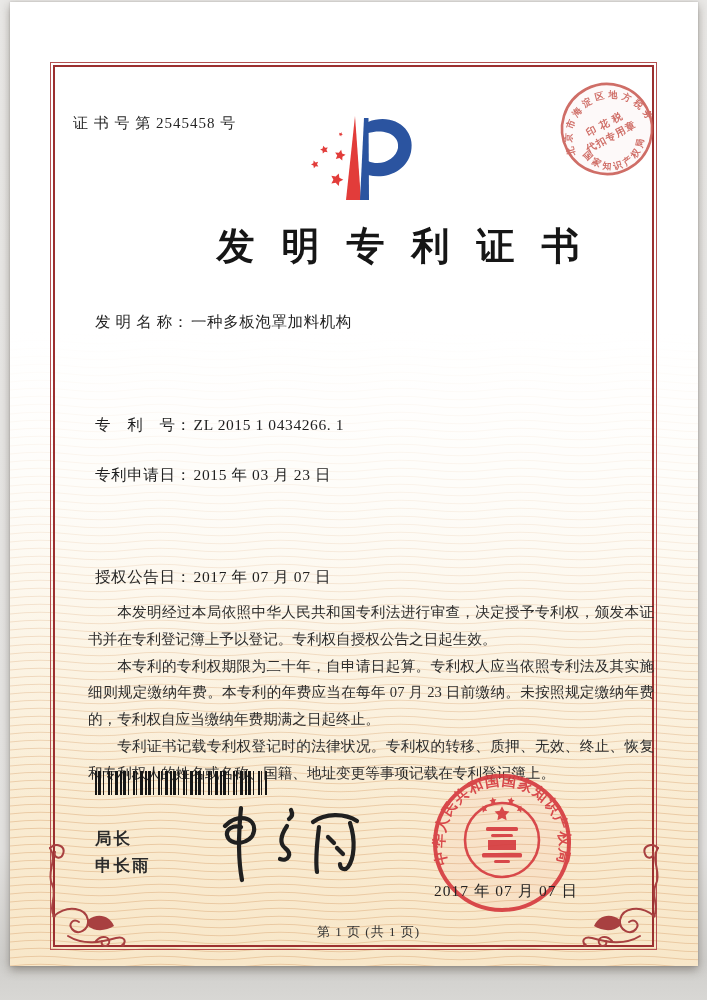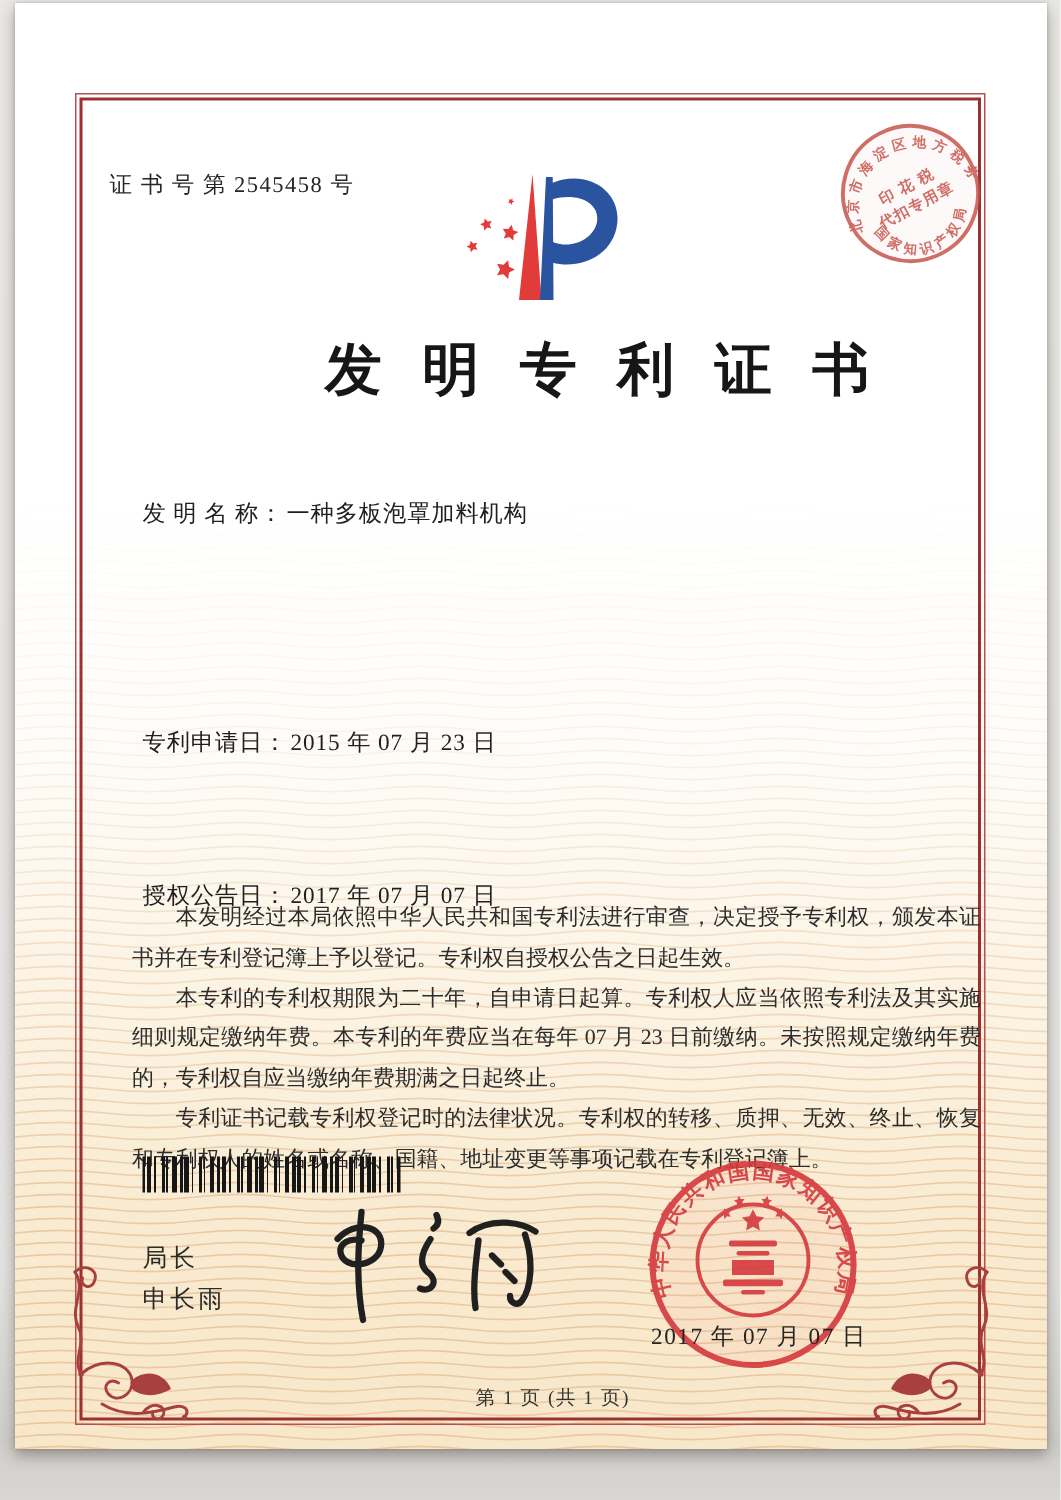--- a/index.html
+++ b/index.html
@@ -15,35 +15,35 @@
   }
   .waves{position:absolute;left:0;top:0;width:688px;height:964px;opacity:.65;}
   .fade{position:absolute;left:0;top:0;width:688px;height:964px;
     background:linear-gradient(180deg,#fff 0%,#fff 34%,rgba(255,255,255,.72) 52%,rgba(255,255,255,.28) 68%,rgba(255,255,255,0) 84%);}
   .border-outer{position:absolute;left:40px;top:60px;width:605px;height:886px;border:1px solid #b45050;}
   .border-inner{position:absolute;left:2px;top:2px;right:2px;bottom:2px;border:2px solid #9c3030;}
   .abs{position:absolute;}
   .certno{left:63px;top:112px;font-size:15px;color:#262626;letter-spacing:1px;}
   .title{left:40px;top:219px;width:696px;text-align:center;font-size:38px;font-weight:bold;
          color:#161616;letter-spacing:27px;text-indent:27px;white-space:nowrap;}
-  .frow{left:85px;font-size:15.5px;color:#1f1f1f;white-space:nowrap;letter-spacing:.6px;margin-top:20px;}
+  .frow{left:85px;font-size:15.5px;color:#1f1f1f;white-space:nowrap;letter-spacing:.6px;}
   .frow .val{margin-left:2px;}
   .paras{left:78px;top:597px;width:566px;font-size:14.6px;line-height:26.8px;
          color:#2c2c2c;text-align:justify;}
   .paras p{margin:0;text-indent:2em;}
   .barcode{left:85px;top:769px;width:172px;height:24px;
     background:repeating-linear-gradient(90deg,
       #161616 0 2px,rgba(0,0,0,0) 2px 3px,
       #161616 3px 6px,rgba(0,0,0,0) 6px 8px,
       #161616 8px 9px,rgba(0,0,0,0) 9px 13px,
       #161616 13px 15px,rgba(0,0,0,0) 15px 16px,
       #161616 16px 17px,rgba(0,0,0,0) 17px 20px,
       #161616 20px 23px,rgba(0,0,0,0) 23px 25px);}
   .officer{left:85px;font-family:"Liberation Sans",sans-serif;font-size:16.5px;
-           font-weight:400;color:#2b2b2b;letter-spacing:2px;}
+           font-weight:700;color:#2b2b2b;letter-spacing:2px;}
   .sealdate{left:424px;top:879px;font-size:15.5px;color:#242424;letter-spacing:1px;z-index:6;}
   .footer{left:230px;top:921px;width:180px;text-align:right;font-size:13px;color:#333;letter-spacing:1px;}
   .stamp{left:545px;top:75px;width:104px;height:104px;z-index:5;opacity:.85;}
   .seal{left:417px;top:766px;width:150px;height:150px;z-index:5;opacity:.9;}
   .sig{left:193px;top:798px;width:170px;height:92px;z-index:4;}
   .logo{left:283px;top:98px;width:145px;height:108px;}
   .fl{width:92px;height:112px;z-index:3;}
   .fl.right{transform:scaleX(-1);}
 </style>
 </head>
@@ -120,22 +120,25 @@
       <text x="52" y="50" text-anchor="middle" font-size="10" font-weight="bold" letter-spacing="1" font-family="Liberation Serif, serif">印 花 税</text>
       <text x="52" y="64" text-anchor="middle" font-size="10" font-weight="bold" letter-spacing="1" font-family="Liberation Serif, serif">代扣专用章</text>
     </g>
   </svg>
 
   <div class="abs title">发明专利证书</div>
 
   <div class="abs frow" style="top:310px">
     <span>发 明 名 称：</span><span class="val">一种多板泡罩加料机构</span>
   </div>
+  <div class="abs frow" style="top:413px">
+    <span>专　利　号：</span><span class="val">ZL 2015 1 0434266. 1</span>
+  </div>
   <div class="abs frow" style="top:463px">
-    <span>专利申请日：</span><span class="val">2015 年 07 月 23 日</span>
+    <span>专利申请日：</span><span class="val">2015 年 03 月 23 日</span>
   </div>
   <div class="abs frow" style="top:565px">
     <span>授权公告日：</span><span class="val">2017 年 07 月 07 日</span>
   </div>
 
   <div class="abs paras">
     <p>本发明经过本局依照中华人民共和国专利法进行审查，决定授予专利权，颁发本证书并在专利登记簿上予以登记。专利权自授权公告之日起生效。</p>
     <p>本专利的专利权期限为二十年，自申请日起算。专利权人应当依照专利法及其实施细则规定缴纳年费。本专利的年费应当在每年 07 月 23 日前缴纳。未按照规定缴纳年费的，专利权自应当缴纳年费期满之日起终止。</p>
     <p>专利证书记载专利权登记时的法律状况。专利权的转移、质押、无效、终止、恢复和专利权人的姓名或名称、国籍、地址变更等事项记载在专利登记簿上。</p>
   </div>

